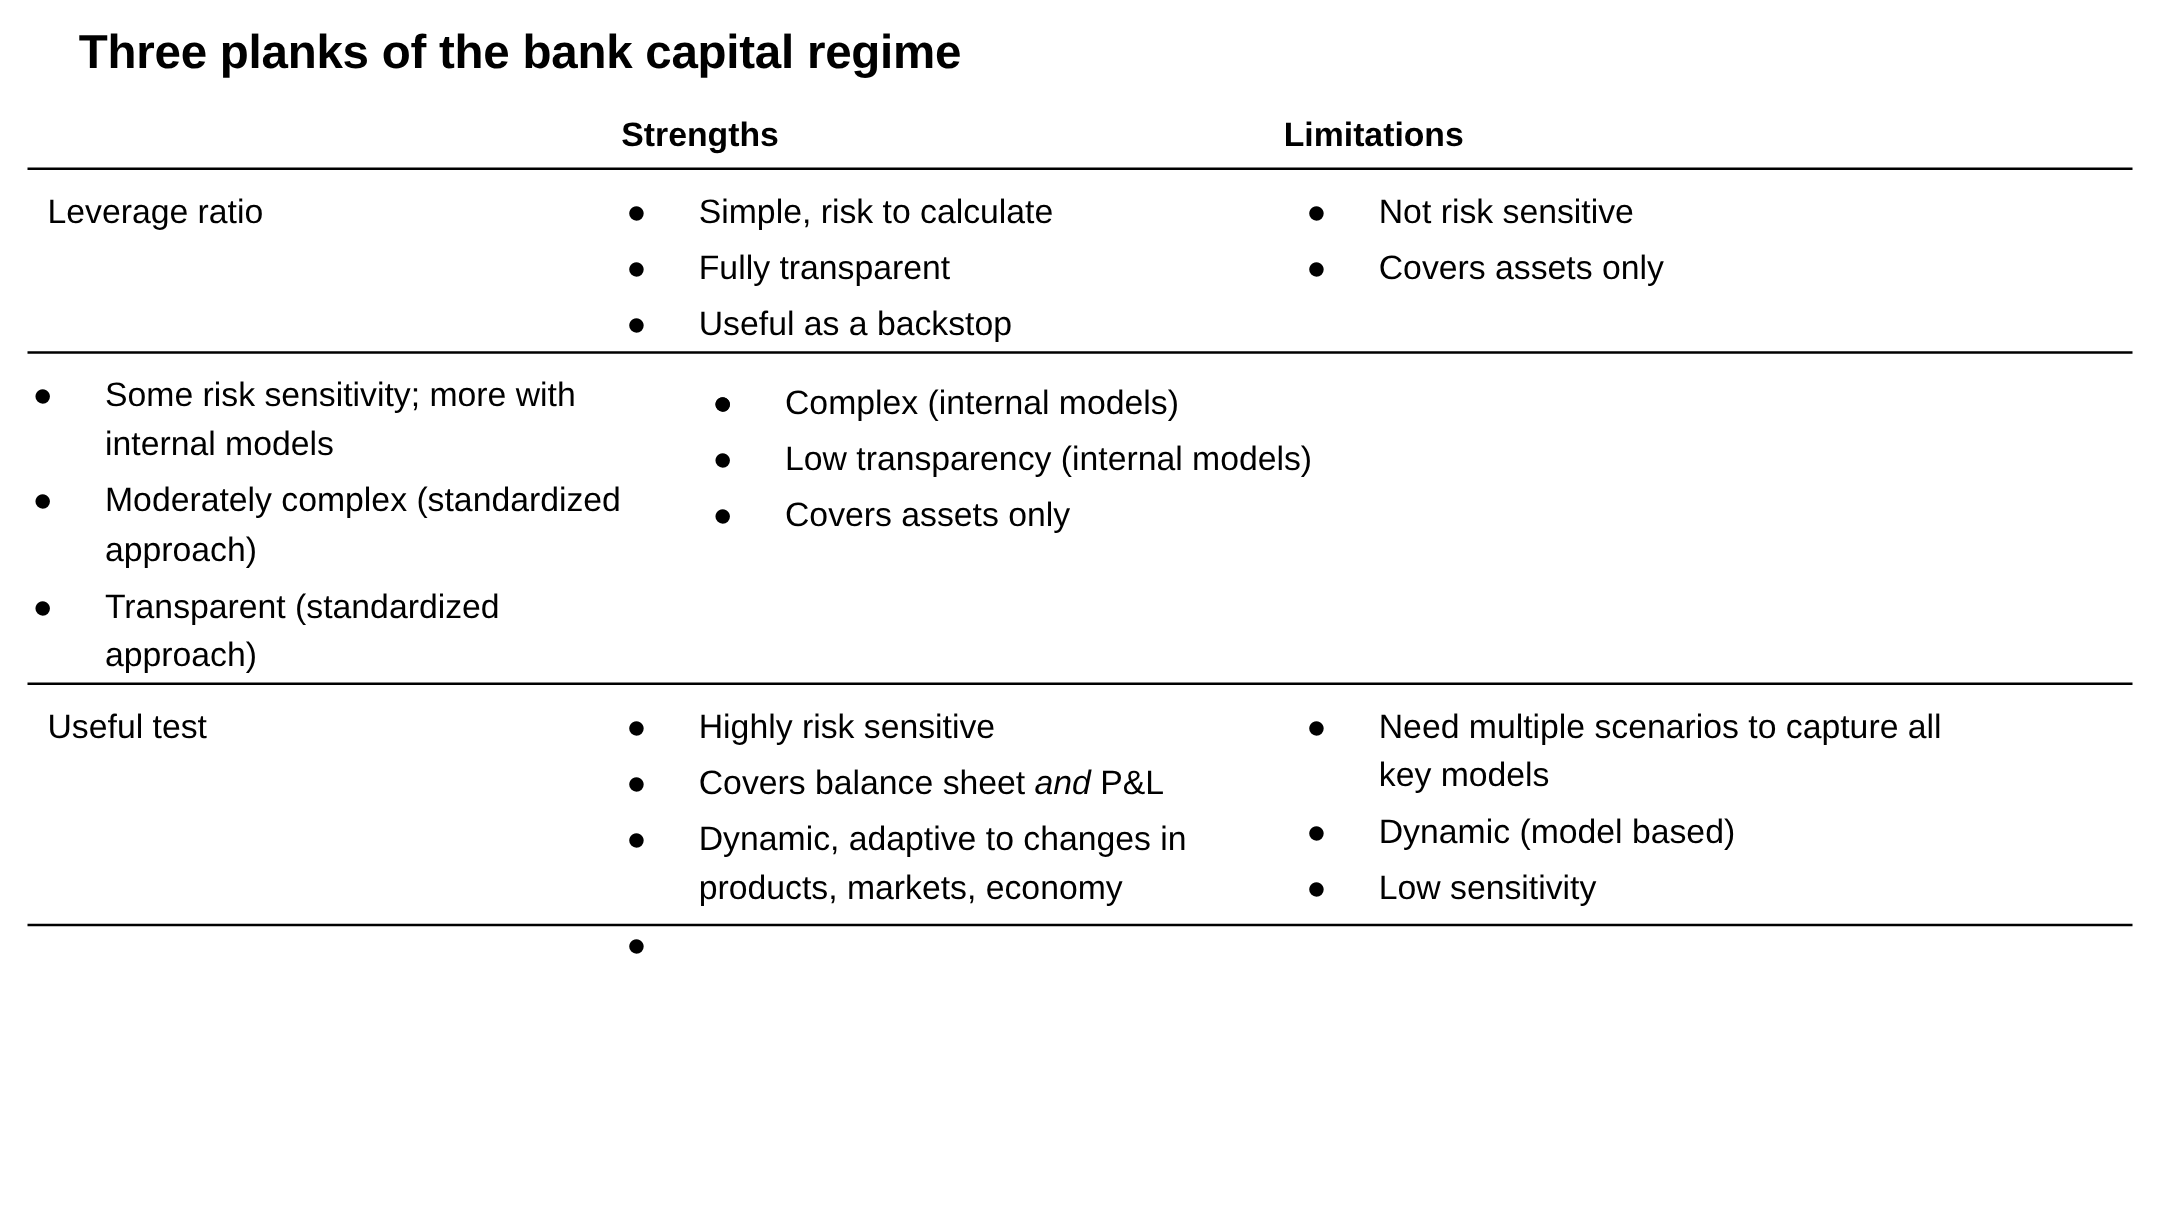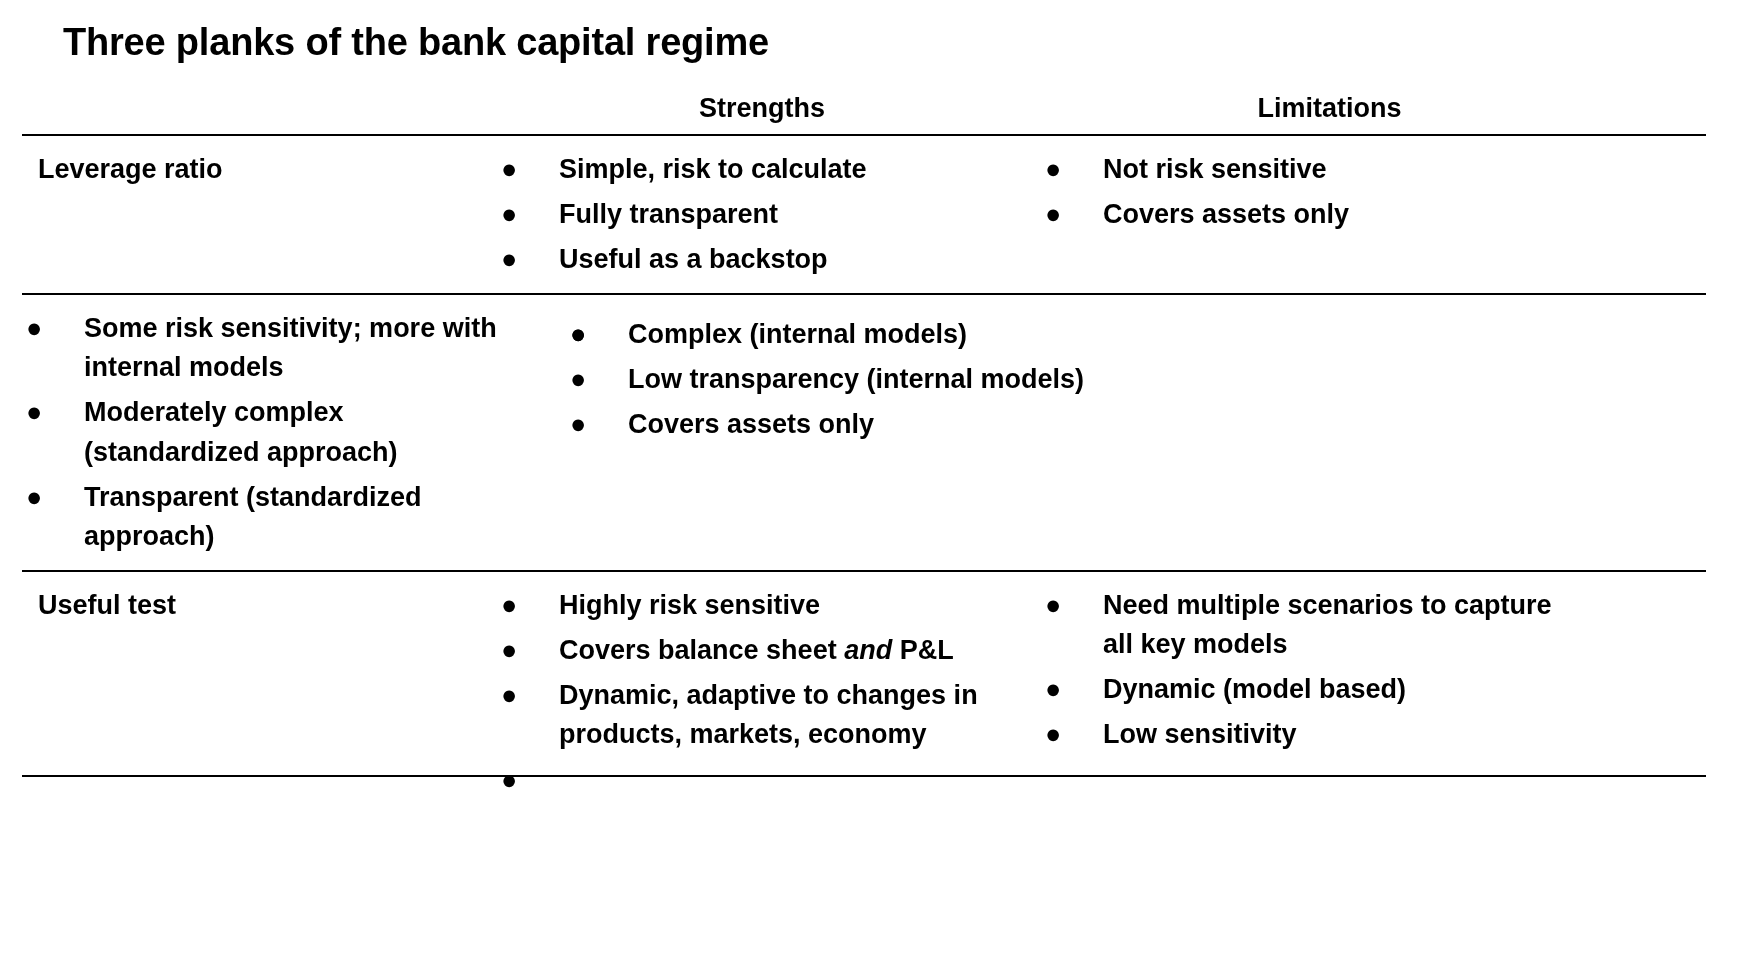--- a/index.html
+++ b/index.html
@@ -74,35 +74,33 @@
     box-sizing: border-box;
   }
 
   
   .header-row {
     padding-bottom: 8px;
   }
   .header-cell {
     font-size: 27px;
     font-weight: bold;
-    text-align: center;
     line-height: 1.25;
   }
   .header-cell.strengths-head {
     padding-right: 0;
   }
   .header-cell.limitations-head {
     padding-right: 74px;
   }
 
   
   .body-row {
     padding-top: 14px;
-    padding-bottom: 14px;
-    font-weight: bold;
+    padding-bottom: 2px;
   }
 
   .row-label {
     font-size: 27px;
     line-height: 1.28;
     padding-top: 2px;
     padding-left: 16px;
   }
 
   ul.bullets {

